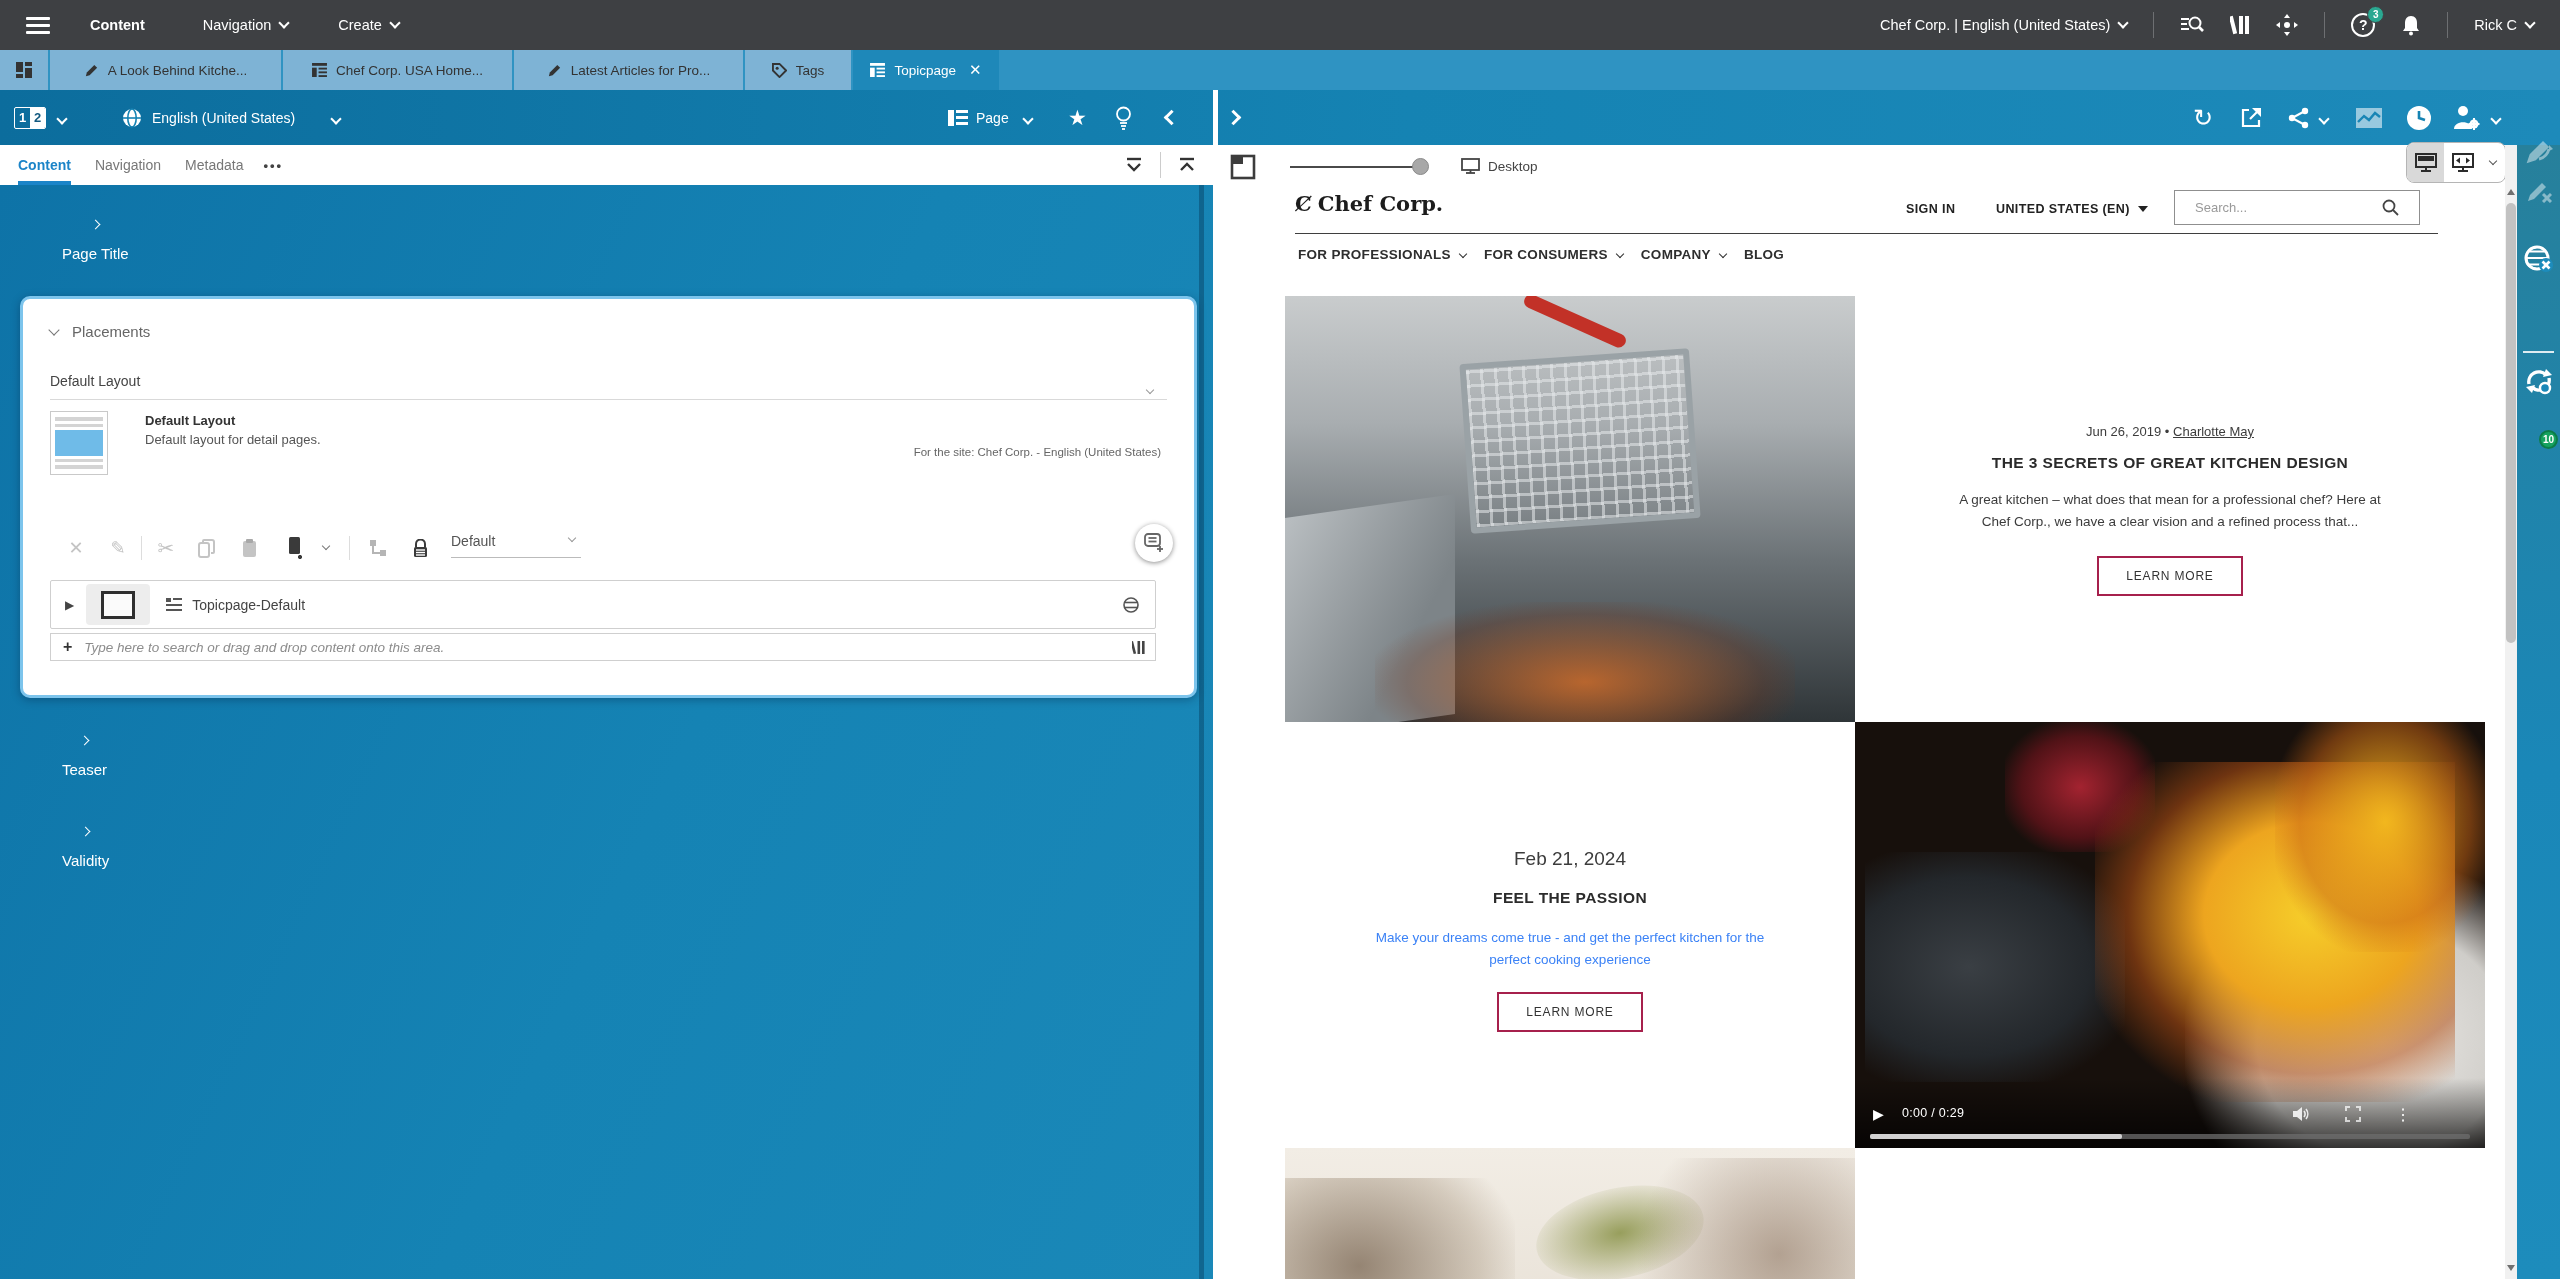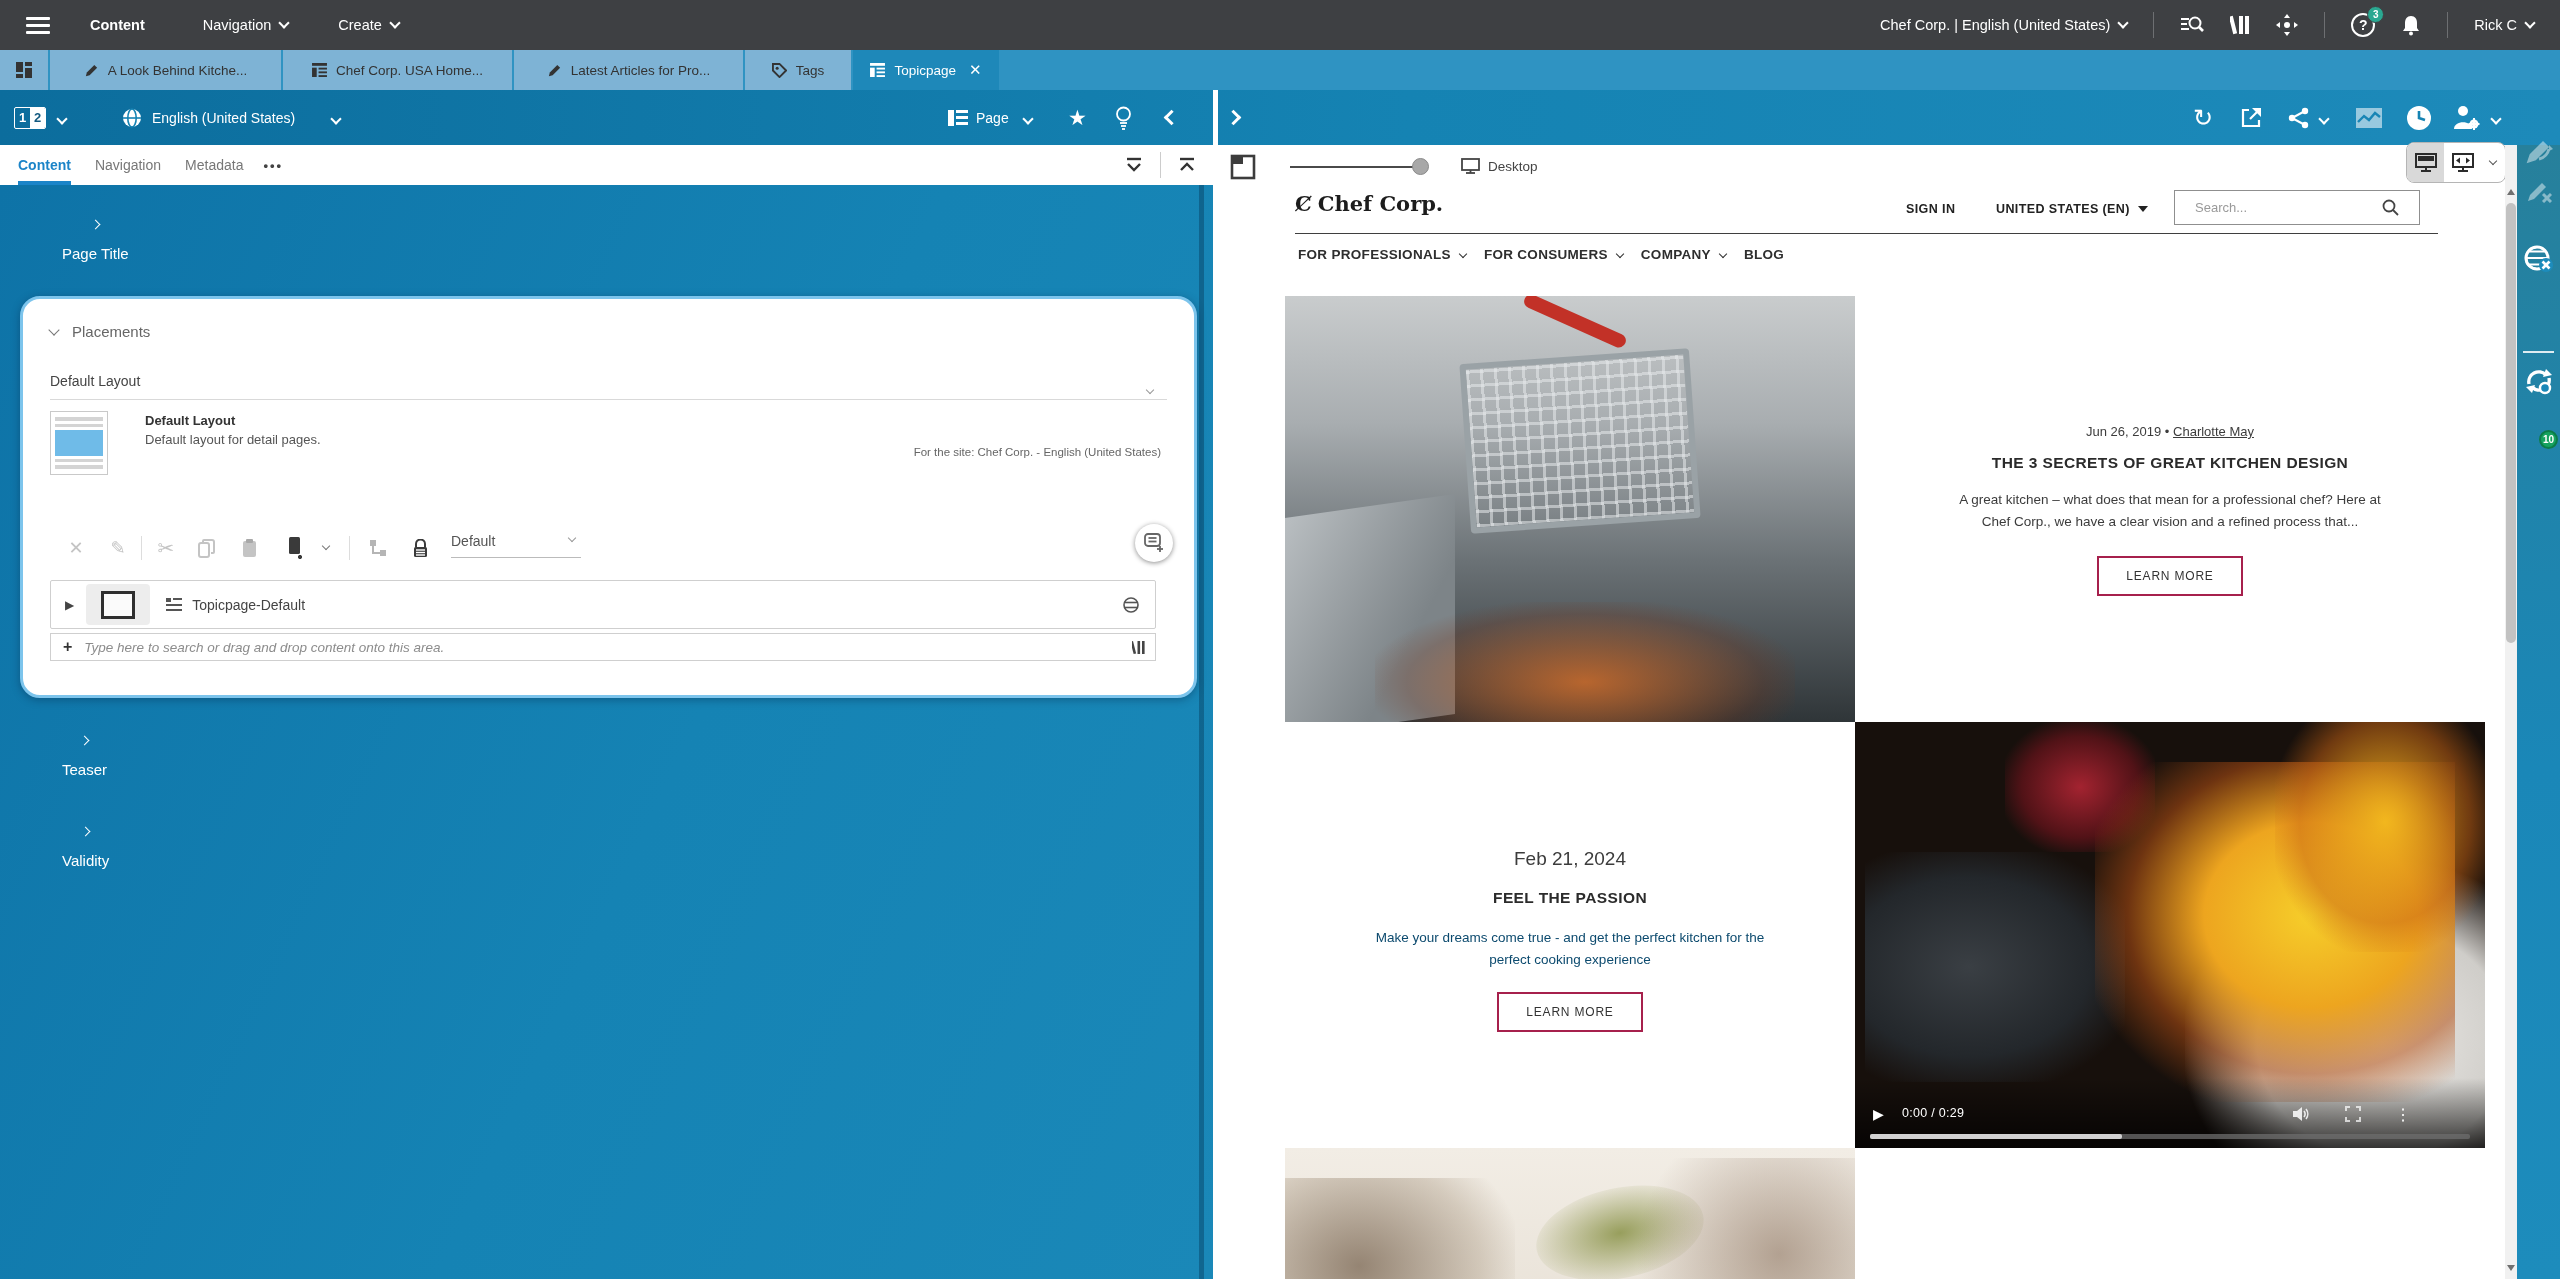--- a/index.html
+++ b/index.html
@@ -61,21 +61,21 @@
   .ptools-div { width:1px; height:26px; background:#ccc; }
 
   .panelbody { left:0; top:185px; width:1213px; height:1094px;
                background:linear-gradient(115deg,#0e73a7 0%,#1583b4 55%,#1a88b8 100%); }
   .panel-edge { position:absolute; right:9px; top:0; width:5px; height:100%; background:rgba(0,40,70,.35); }
   .acc { position:absolute; left:62px; color:#fff; font-size:15px; display:flex; align-items:center; gap:17px; cursor:pointer;flex-direction:column; }
   .acc .chev { border-width:1.5px; width:7px; height:7px; }
 
   
   .card { position:absolute; left:20px; top:296px; width:1177px; height:402px; background:#fff;
-          border:3px solid #7cc4ec; border-radius:20px; box-shadow:0 2px 8px rgba(0,30,60,.35); }
+          border:3px solid #7cc4ec; border-radius:10px; box-shadow:0 2px 8px rgba(0,30,60,.35); }
   .card-head { position:absolute; left:27px; top:24px; color:#666; font-size:15px; display:flex; align-items:center; gap:14px; cursor:pointer; }
   .card-head .chev { border-width:1.5px; color:#777; }
   .sel-label { position:absolute; left:27px; top:74px; font-size:14px; color:#444; cursor:pointer; }
   .sel-line { position:absolute; left:27px; top:100px; width:1117px; height:1px; background:#d9d9d9; }
   .sel-chev { position:absolute; left:1124px; top:80px; color:#999; }
   .sel-chev .chev { border-width:1.5px; width:6px; height:6px; }
   .thumb { position:absolute; left:27px; top:112px; width:58px; height:64px; border:1px solid #c9c9c9;
            padding:5px 4px; display:flex; flex-direction:column; gap:3px; background:#fff; }
   .thumb i { display:block; height:4px; background:#d4d4d4; }
   .thumb .blue { height:28px; background:#6fbbe8; }
@@ -164,21 +164,21 @@
   .art-date { margin-top:128px; font-size:13px; color:#3c3c3c; }
   .art-author { text-decoration:underline; cursor:pointer; }
   .art-title { margin-top:15px; font-size:15.5px; font-weight:bold; letter-spacing:.4px; color:#2b2b2b; }
   .art-body { margin:17px auto 0; width:430px; font-size:13.5px; line-height:1.65; color:#3c3c3c; }
   .cta { display:inline-block; margin-top:22px; border:2px solid #a6204c; padding:11px 27px; font-size:12px;
          letter-spacing:.8px; color:#333; background:#fff; cursor:pointer; }
 
   .teaser-text { position:absolute; left:67px; top:537px; width:570px; height:426px; text-align:center; }
   .t2-date { margin-top:126px; font-size:19px; color:#3c3c3c; }
   .t2-title { margin-top:19px; font-size:15.5px; font-weight:bold; letter-spacing:.4px; color:#2b2b2b; }
-  .t2-body { margin:20px auto 0; width:410px; font-size:13.5px; line-height:1.6; color:#0c4a6e; }
+  .t2-body { margin:20px auto 0; width:410px; font-size:13.5px; line-height:1.6; color:#3b82f6; }
 
   .video { position:absolute; left:637px; top:537px; width:630px; height:426px; overflow:hidden; background:#17100c; }
   .vi-flame { position:absolute; left:240px; top:40px; width:360px; height:340px;
               background:radial-gradient(ellipse at 60% 45%,#f6ce2a 0%,#eda51f 35%,rgba(180,80,20,.55) 60%,transparent 78%); }
   .vi-flame2 { position:absolute; left:420px; top:-30px; width:220px; height:260px;
                background:radial-gradient(ellipse at center,#f2b71e 0%,rgba(200,100,20,.5) 55%,transparent 75%); }
   .vi-coat { position:absolute; left:330px; top:140px; width:330px; height:300px;
              background:radial-gradient(ellipse at 60% 60%,#eceae6 0%,#cfcdc9 45%,rgba(90,80,70,.0) 72%); }
   .vi-hat { position:absolute; left:150px; top:0px; width:150px; height:130px;
             background:radial-gradient(ellipse at center,#a32330 0%,rgba(120,20,30,.6) 55%,transparent 78%); }

